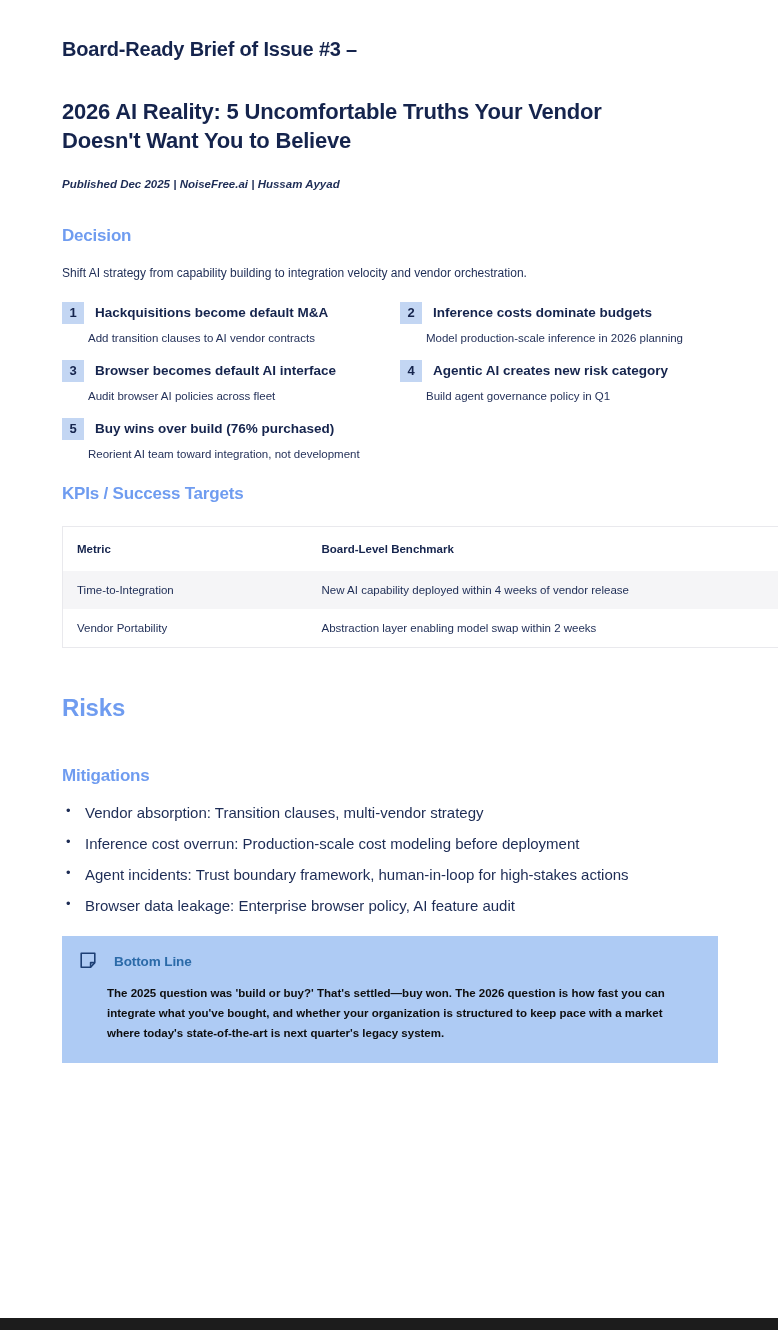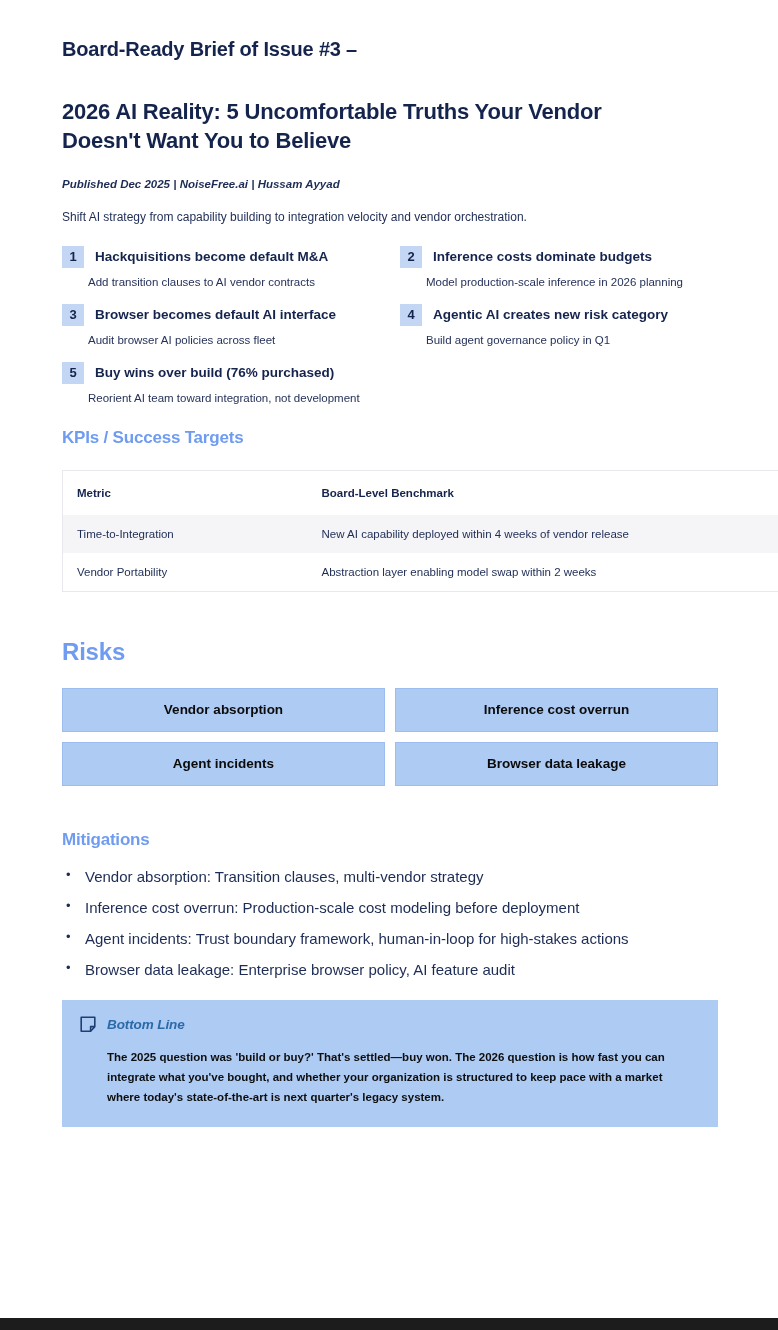--- a/index.html
+++ b/index.html
@@ -203,23 +203,22 @@
   
   .callout {
     margin-top: 22px;
     width: 656px;
     background: #aecbf4;
     box-sizing: border-box;
     padding: 16px 18px 20px 18px;
   }
   .callout-head {
     display: flex;
-    align-items: center;
-    gap: 11px;
-    font-style: italic;
+    align-items: flex-end;
+    gap: 18px;
   }
   .callout-title {
     font-size: 13.5px;
     font-weight: 800;
     color: #2b6aa8;
     letter-spacing: -0.1px;
   }
   .callout-body {
     margin-top: 14px;
     margin-left: 27px;
@@ -243,20 +242,21 @@
 <body>
 
 <div class="page">
   <div class="content">
 
 
     <div class="brief-title">Board-Ready Brief of Issue #3 –</div>
     <div class="main-title">2026 AI Reality: 5 Uncomfortable Truths Your Vendor Doesn't Want You to Believe</div>
     <div class="byline">Published Dec 2025 | NoiseFree.ai | Hussam Ayyad</div>
 
+    <div id="decision-heading" class="sec-h small">Decision</div>
     <div class="decision-lede">Shift AI strategy from capability building to integration velocity and vendor orchestration.</div>
 
     <div class="num-grid">
       <div class="num-item">
         <div class="num-row">
           <div class="num-badge">1</div>
           <div class="num-title">Hackquisitions become default M&amp;A</div>
         </div>
         <div class="num-sub">Add transition clauses to AI vendor contracts</div>
       </div>
@@ -308,26 +308,20 @@
           <td>New AI capability deployed within 4 weeks of vendor release</td>
         </tr>
         <tr>
           <td>Vendor Portability</td>
           <td>Abstraction layer enabling model swap within 2 weeks</td>
         </tr>
       </tbody>
     </table>
 
     <div id="risks-heading" class="sec-h big">Risks</div>
-    <div class="risk-grid">
-      <div class="risk-box">Vendor absorption</div>
-      <div class="risk-box">Inference cost overrun</div>
-      <div class="risk-box">Agent incidents</div>
-      <div class="risk-box">Browser data leakage</div>
-    </div>
 
     <div id="mitigations-heading" class="sec-h small">Mitigations</div>
     <ul class="mit-list">
       <li>Vendor absorption: Transition clauses, multi-vendor strategy</li>
       <li>Inference cost overrun: Production-scale cost modeling before deployment</li>
       <li>Agent incidents: Trust boundary framework, human-in-loop for high-stakes actions</li>
       <li>Browser data leakage: Enterprise browser policy, AI feature audit</li>
     </ul>
 
     <div class="callout">

